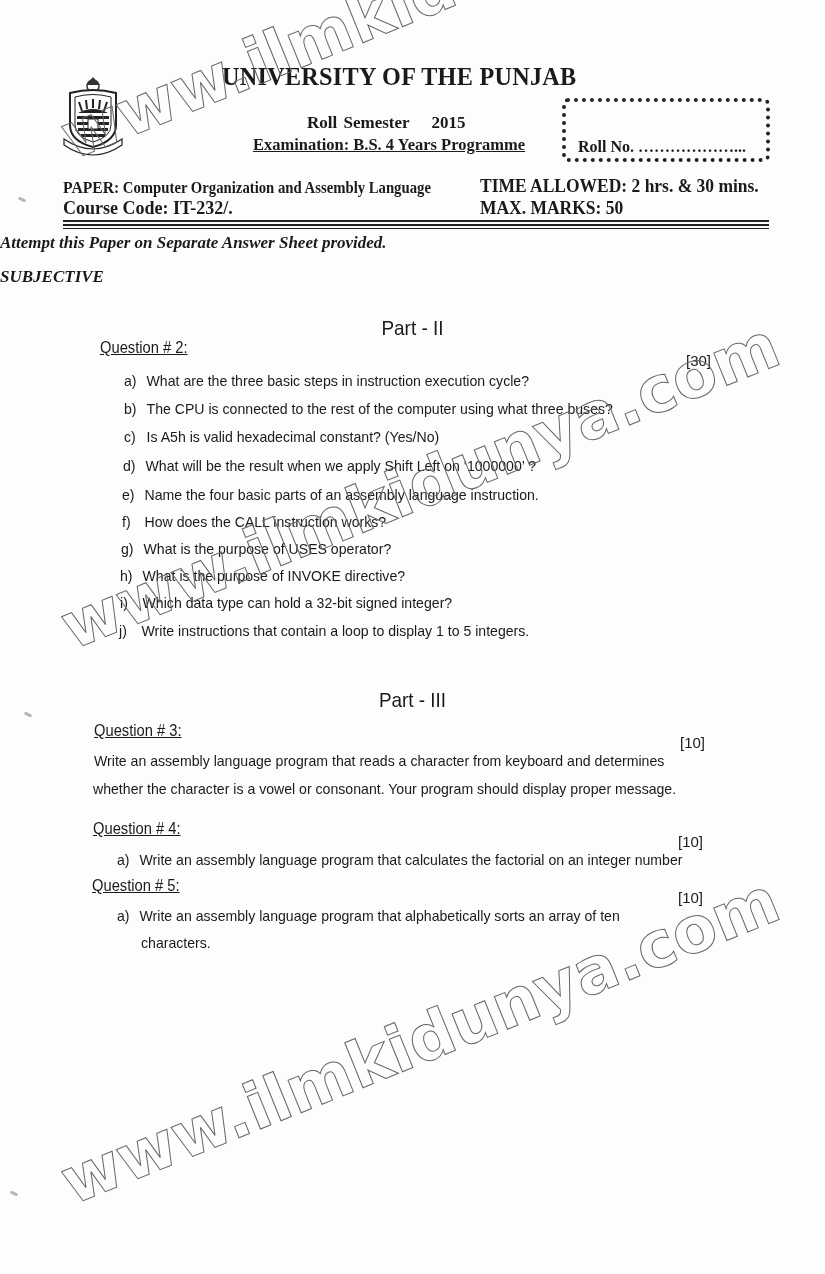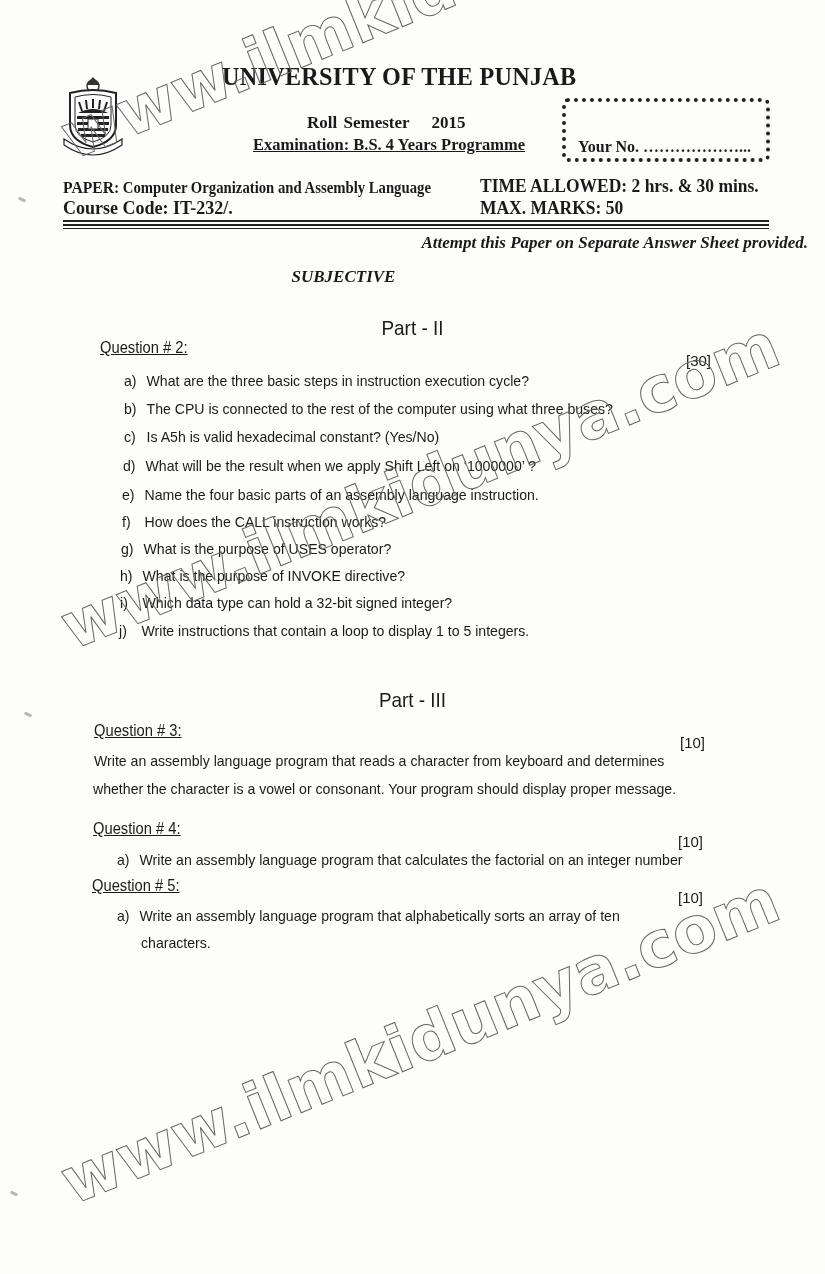--- a/index.html
+++ b/index.html
@@ -25,22 +25,22 @@
   #logo { left: 62px; top: 75px; width: 62px; height: 82px; }
 
   #paper-line { left: 63px; top: 178px; font-size: 16px; font-weight: bold; transform: scaleX(0.92); transform-origin: left; }
   #paper-line .lbl { font-size: 17px; }
   #course-line { left: 63px; top: 198px; font-size: 18px; font-weight: bold; }
   #time-line { left: 480px; top: 175px; font-size: 19px; font-weight: bold; transform: scaleX(0.92); transform-origin: left; }
   #marks-line { left: 480px; top: 197px; font-size: 19px; font-weight: bold; transform: scaleX(0.92); transform-origin: left; }
 
   .rule { position: absolute; left: 63px; width: 706px; background: #222; }
 
-  #instruction { left: 0; width: 808px; text-align: right; top: 233px; font-size: 17px; font-weight: bold; font-style: italic; }
-  #subjective { left: 0; width: 687px; text-align: center; top: 267px; font-size: 17px; font-weight: bold; font-style: italic; }
+  #instruction { left: 0; width: 808px; text-align: left; top: 233px; font-size: 17px; font-weight: bold; font-style: italic; }
+  #subjective { left: 0; width: 687px; text-align: left; top: 267px; font-size: 17px; font-weight: bold; font-style: italic; }
 
   .part-title { left: 0; width: 825px; text-align: center; font-size: 21px; transform: scaleX(0.9); }
   .q-head { font-size: 16px; text-decoration: underline; transform: scaleX(0.92); transform-origin: left; }
   .marks { font-size: 15px; }
   .q-item { font-size: 15px; transform: scaleX(0.94); transform-origin: left; }
   .q-item .letter { display: inline-block; width: 24px; }
   .para { font-size: 15px; transform: scaleX(0.94); transform-origin: left; }
 
   .watermark { position: absolute; font-family: "DejaVu Sans", sans-serif; font-weight: bold; color: transparent;
     -webkit-text-stroke: 1px #666; white-space: nowrap; transform-origin: left bottom; pointer-events: none; }
@@ -73,21 +73,21 @@
   </svg>
 </div>
 
 <div class="abs serif" id="univ-title">UNIVERSITY OF THE PUNJAB</div>
 <div class="abs serif" id="semester">
   <span>Roll Semester</span><span class="yr">2015</span>
 </div>
 <div class="abs serif" id="exam-line">Examination: B.S. 4 Years Programme</div>
 
 <div class="abs" id="roll-box">
-  <span class="serif" id="roll-label">Your No. ………………...</span>
+  <span class="serif" id="roll-label">Roll No. ………………...</span>
 </div>
 
 <div class="abs serif" id="paper-line">
   <span class="lbl">PAPER:</span>
   <span>Computer Organization and Assembly Language</span>
 </div>
 <div class="abs serif" id="course-line">Course Code: IT-232/.</div>
 <div class="abs serif" id="time-line">TIME ALLOWED: 2 hrs. &amp; 30 mins.</div>
 <div class="abs serif" id="marks-line">MAX. MARKS: 50</div>
 

